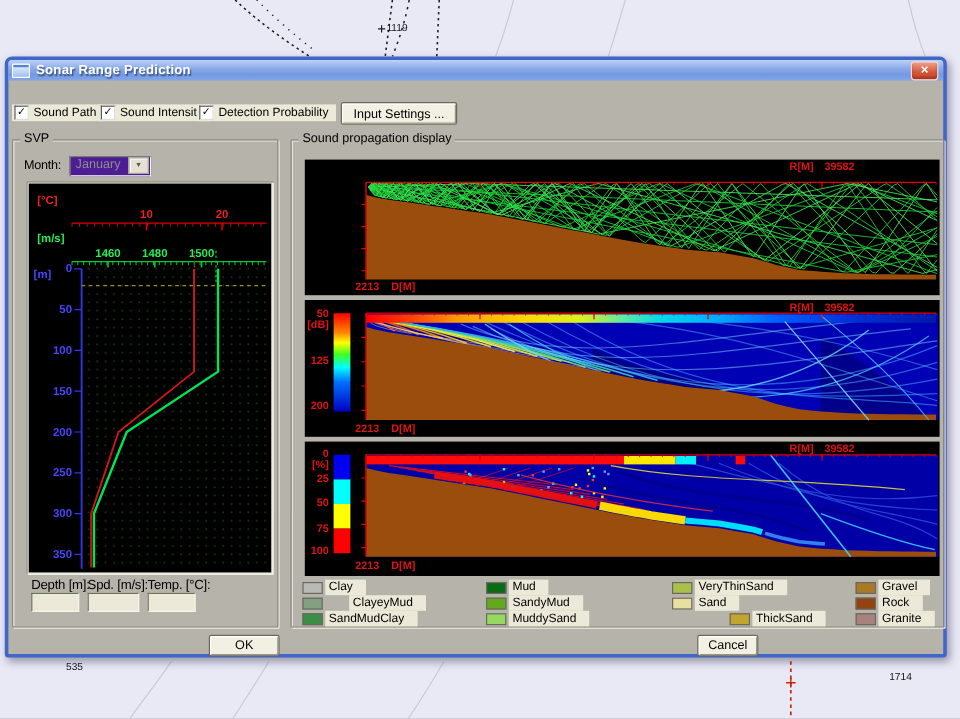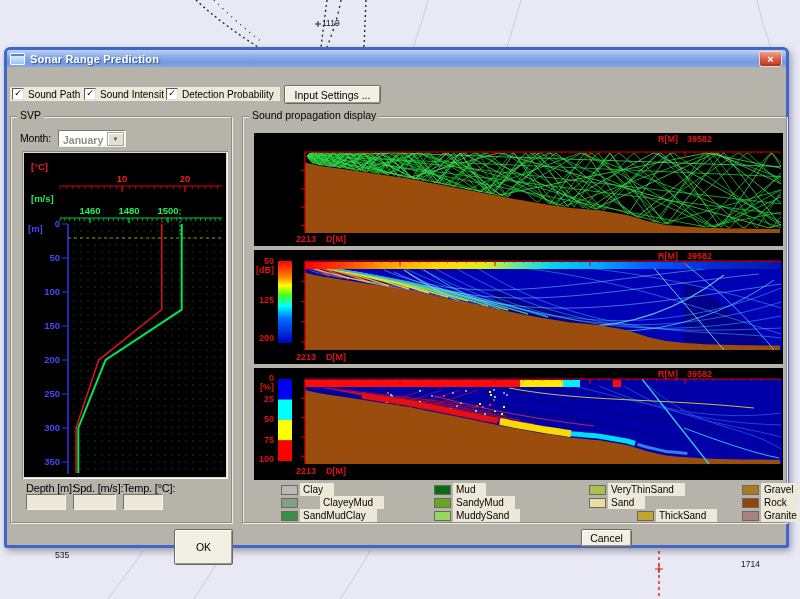--- a/index.html
+++ b/index.html
@@ -27,34 +27,34 @@
   .cbx{width:10px;height:10px;background:#fff;border:1px solid;border-color:#5a5a5a #ddd #ddd #5a5a5a;
        display:flex;align-items:center;justify-content:center;margin-right:4px;}
   .chk{font-size:9px;line-height:1;margin-top:-1px;}
   .btn{background:#f2f0e3;border:1px solid #6b6a60;display:flex;align-items:center;justify-content:center;
        box-shadow:inset 1px 1px 0 #ffffff,inset -1px -1px 0 #98968a;font-size:10.5px;border-radius:2px;
        box-sizing:border-box;}
   .group{border:1px solid #8d8b83;box-shadow:1px 1px 0 #f2f0e6, inset 1px 1px 0 #f2f0e6;
          border-radius:1px;box-sizing:border-box;}
   .group-label{position:absolute;background:#b5b3aa;padding:0 3px;font-size:10.5px;line-height:1.1;z-index:11;}
   .lbl{font-size:11px;line-height:1.1;letter-spacing:-.2px;}
-  .combo{background:#ffffff;border:1px solid;border-color:#7a7870 #f2f0e6 #f2f0e6 #7a7870;
-         display:flex;align-items:flex-end;box-sizing:border-box;font-weight:bold;}
+  .combo{background:#4c1d95;border:1px solid;border-color:#7a7870 #f2f0e6 #f2f0e6 #7a7870;
+         display:flex;align-items:flex-start;box-sizing:border-box;}
   .combo-text{flex:1;padding-left:4px;font-size:10.5px;color:#8f8f88;}
   .combo-btn{width:15px;height:12px;margin-right:1px;background:#e4e1d2;border:1px solid #a8a69a;
              box-shadow:inset 1px 1px 0 #fff;display:flex;align-items:center;justify-content:center;}
   .arr{font-size:6px;color:#55544e;line-height:1;}
   .plot-frame{background:#dcdacd;box-shadow:inset 1px 1px 0 #8a897e, inset -1px -1px 0 #fbf9f0;}
   .plot{background:#000;position:absolute;z-index:10;}
   .plot svg{position:absolute;left:0;top:0;}
   .plab{position:absolute;color:#e01212;font-size:9px;font-weight:bold;line-height:1;z-index:12;}
   .slab{width:18px;text-align:right;}
   .field{position:absolute;background:#ece9d8;border:1px solid;border-color:#716f66 #f5f3ea #f5f3ea #716f66;
          font-size:10px;padding:0 2px;box-sizing:border-box;font-family:"Liberation Sans",sans-serif;z-index:10;}
-  .legend-item{display:flex;align-items:center;z-index:10;margin-left:29px;}
+  .legend-item{display:flex;align-items:center;z-index:10;}
   .swatch{display:inline-block;width:15px;height:8px;border:1px solid #6a685f;margin-right:2px;}
   .ltext{background:#ece9d8;padding:1px 11px 1px 3px;font-size:10px;line-height:1.1;}
 </style>
 </head>
 <body>
 
 <div class="stage">
 
   <svg class="map-svg" width="800" height="599">
     <rect x="0" y="0" width="800" height="599" fill="#e9e9f6"></rect>
@@ -233,21 +233,21 @@
       </svg>
   </div>
 
   <div class="abs ctrl lbl" style="left:26px;top:482px;">Depth [m]:</div>
   <div class="abs ctrl lbl" style="left:73px;top:482px;">Spd. [m/s]:</div>
   <div class="abs ctrl lbl" style="left:123px;top:482px;">Temp. [°C]:</div>
   <input class="field" style="left: 26px; top: 494px; width: 40px; height: 16px;" value="">
   <input class="field" style="left: 73px; top: 494px; width: 43px; height: 16px;" value="">
   <input class="field" style="left: 123px; top: 494px; width: 40px; height: 16px;" value="">
 
-  <div class="btn abs ctrl" style="left:174px;top:529px;width:59px;height:36px;text-align:center;">OK</div>
+  <div class="btn abs ctrl" style="left:174px;top:529px;width:59px;height:18px;text-align:center;">OK</div>
 
   <div class="group abs ctrl" style="left:242px;top:116px;width:545px;height:407px;"></div>
   <div class="group-label" style="left:249px;top:110px;">Sound propagation display</div>
 
   <div class="plot" id="p1" style="left:254px;top:133px;width:529px;height:113px;">
     <svg id="p1-svg" width="529" height="113">
         <path d="M53,23L56,20L59,24.4L62,28.9L65,31.7L68,27.3L71,22.8L74,20L77,24.4L80,28.9L83,33.3L86,34.6L89,30.2L92,25.7L95,21.3L98,20L101,24.4L104,28.9L107,33.3L110,37.8L113,38.5L116,34.1L119,29.6L122,25.2L125,20.7L128,20L131,24.4L134,28.9L137,33.3L140,37.8L143,42.2L146,43.3L149,38.9L152,34.4L155,30L158,25.6L161,21.1L164,20L167,24.4L170,28.9L173,33.3L176,37.8L179,42.2L182,46.7L185,50.4L188,45.9L191,41.5L194,37L197,32.6L200,28.2L203,23.7L206,20L209,24.4L212,28.9L215,33.3L218,37.8L221,42.2L224,46.7L227,51.1L230,55.6L233,59.7L236,55.3L239,50.8L242,46.4L245,41.9L248,37.5L251,33L254,28.6L257,24.1L260,20L263,24.4L266,28.9L269,33.3L272,37.8L275,42.2L278,46.7L281,51.1L284,55.6L287,60L290,64.5L293,68.9L296,70.9L299,66.5L302,62L305,57.6L308,53.1L311,48.7L314,44.2L317,39.8L320,35.3L323,30.9L326,26.4L329,22L332,20L335,24.4L338,28.9L341,33.3L344,37.8L347,42.2L350,46.7L353,51.1L356,55.6L359,60L362,64.5L365,68.9L368,73.4L371,77.8L374,81.2L377,76.7L380,72.3L383,67.8L386,63.4L389,58.9L392,54.5L395,50L398,45.6L401,41.2L404,36.7L407,32.3L410,27.8L413,23.4L416,20L419,24.4L422,28.9L425,33.3L428,37.8L431,42.2L434,46.7L437,51.1L440,55.6L443,60L446,64.5L449,68.9L452,73.4L455,77.8L458,82.3L461,86.7L464,91.2L467,94.2L470,89.8L473,85.3L476,80.9L479,76.4L482,72L485,67.5L488,63.1L491,58.6L494,54.2L497,49.7L500,45.3L503,40.8L506,36.4L509,32L512,27.5L515,23.1L518,20L521,24.4L524,28.9L527,33.3" fill="none" stroke="#49e95f" stroke-width="0.8" opacity="0.92"></path>
         <path d="M53,23L56,20L59,23.8L62,27.5L65,31.3L68,32.1L71,28.4L74,24.6L77,20.8L80,20L83,23.8L86,27.5L89,31.3L92,35.1L95,35.9L98,32.1L101,28.3L104,24.6L107,20.8L110,20L113,23.8L116,27.5L119,31.3L122,35.1L125,38.9L128,40.7L131,36.9L134,33.2L137,29.4L140,25.6L143,21.9L146,20L149,23.8L152,27.5L155,31.3L158,35.1L161,38.9L164,42.6L167,46.4L170,47.5L173,43.7L176,40L179,36.2L182,32.4L185,28.7L188,24.9L191,21.1L194,20L197,23.8L200,27.5L203,31.3L206,35.1L209,38.9L212,42.6L215,46.4L218,50.2L221,53.9L224,57.7L227,58.5L230,54.8L233,51L236,47.2L239,43.5L242,39.7L245,35.9L248,32.1L251,28.4L254,24.6L257,20.8L260,20L263,23.8L266,27.5L269,31.3L272,35.1L275,38.9L278,42.6L281,46.4L284,50.2L287,53.9L290,57.7L293,61.5L296,65.3L299,69L302,71.8L305,68L308,64.2L311,60.4L314,56.7L317,52.9L320,49.1L323,45.4L326,41.6L329,37.8L332,34L335,30.3L338,26.5L341,22.7L344,20L347,23.8L350,27.5L353,31.3L356,35.1L359,38.9L362,42.6L365,46.4L368,50.2L371,53.9L374,57.7L377,61.5L380,65.3L383,69L386,72.8L389,76.6L392,80.3L395,84.1L398,87.9L401,88.6L404,84.8L407,81L410,77.2L413,73.5L416,69.7L419,65.9L422,62.2L425,58.4L428,54.6L431,50.8L434,47.1L437,43.3L440,39.5L443,35.8L446,32L449,28.2L452,24.4L455,20.7L458,20L461,23.8L464,27.5L467,31.3L470,35.1L473,38.9L476,42.6L479,46.4L482,50.2L485,53.9L488,57.7L491,61.5L494,65.3L497,69L500,72.8L503,76.6L506,80.3L509,84.1L512,87.9L515,91.7L518,94.9L521,91.1L524,87.3L527,83.6" fill="none" stroke="#1fd23a" stroke-width="0.8" opacity="0.92"></path>
         <path d="M53,23L56,20L59,23.2L62,26.4L65,29.7L68,32.1L71,28.9L74,25.7L77,22.5L80,20L83,23.2L86,26.4L89,29.7L92,32.9L95,35.9L98,32.7L101,29.5L104,26.2L107,23L110,20L113,23.2L116,26.4L119,29.7L122,32.9L125,36.1L128,39.3L131,41.1L134,37.9L137,34.7L140,31.5L143,28.3L146,25.1L149,21.8L152,20L155,23.2L158,26.4L161,29.7L164,32.9L167,36.1L170,39.3L173,42.5L176,45.7L179,49L182,49.8L185,46.6L188,43.4L191,40.2L194,36.9L197,33.7L200,30.5L203,27.3L206,24.1L209,20.9L212,20L215,23.2L218,26.4L221,29.7L224,32.9L227,36.1L230,39.3L233,42.5L236,45.7L239,49L242,52.2L245,55.4L248,58.6L251,61.8L254,63.8L257,60.6L260,57.4L263,54.2L266,50.9L269,47.7L272,44.5L275,41.3L278,38.1L281,34.9L284,31.6L287,28.4L290,25.2L293,22L296,20L299,23.2L302,26.4L305,29.7L308,32.9L311,36.1L314,39.3L317,42.5L320,45.7L323,49L326,52.2L329,55.4L332,58.6L335,61.8L338,65L341,68.3L344,71.5L347,74.7L350,77.1L353,73.9L356,70.7L359,67.4L362,64.2L365,61L368,57.8L371,54.6L374,51.4L377,48.1L380,44.9L383,41.7L386,38.5L389,35.3L392,32L395,28.8L398,25.6L401,22.4L404,20L407,23.2L410,26.4L413,29.7L416,32.9L419,36.1L422,39.3L425,42.5L428,45.7L431,49L434,52.2L437,55.4L440,58.6L443,61.8L446,65L449,68.3L452,71.5L455,74.7L458,77.9L461,81.1L464,84.3L467,87.6L470,90.8L473,94L476,94.5L479,91.3L482,88L485,84.8L488,81.6L491,78.4L494,75.2L497,72L500,68.7L503,65.5L506,62.3L509,59.1L512,55.9L515,52.7L518,49.4L521,46.2L524,43L527,39.8" fill="none" stroke="#1fd23a" stroke-width="0.8" opacity="0.92"></path>
         <path d="M53,23L56,20.3L59,20L62,22.7L65,25.5L68,28.2L71,31L74,33L77,30.2L80,27.5L83,24.7L86,22L89,20L92,22.7L95,25.5L98,28.2L101,31L104,33.7L107,36.5L110,38.1L113,35.3L116,32.6L119,29.8L122,27.1L125,24.3L128,21.6L131,20L134,22.7L137,25.5L140,28.2L143,31L146,33.7L149,36.5L152,39.2L155,42L158,44.7L161,45.8L164,43L167,40.3L170,37.5L173,34.8L176,32L179,29.3L182,26.5L185,23.8L188,21L191,20L194,22.7L197,25.5L200,28.2L203,31L206,33.7L209,36.5L212,39.2L215,42L218,44.7L221,47.5L224,50.2L227,53L230,55.7L233,58.5L236,60.3L239,57.6L242,54.8L245,52.1L248,49.3L251,46.6L254,43.8L257,41.1L260,38.3L263,35.6L266,32.8L269,30.1L272,27.3L275,24.6L278,21.8L281,20L284,22.7L287,25.5L290,28.2L293,31L296,33.7L299,36.5L302,39.2L305,42L308,44.7L311,47.5L314,50.2L317,53L320,55.7L323,58.5L326,61.2L329,64L332,66.7L335,69.5L338,72.2L341,75L344,76.2L347,73.4L350,70.7L353,67.9L356,65.2L359,62.4L362,59.7L365,56.9L368,54.2L371,51.5L374,48.7L377,46L380,43.2L383,40.5L386,37.7L389,35L392,32.2L395,29.5L398,26.7L401,24L404,21.2L407,20L410,22.7L413,25.5L416,28.2L419,31L422,33.7L425,36.5L428,39.2L431,42L434,44.7L437,47.5L440,50.2L443,53L446,55.7L449,58.5L452,61.2L455,64L458,66.7L461,69.5L464,72.2L467,75L470,77.7L473,80.5L476,83.2L479,86L482,88.7L485,91.5L488,94.2L491,94.7L494,91.9L497,89.2L500,86.4L503,83.7L506,80.9L509,78.2L512,75.4L515,72.7L518,69.9L521,67.2L524,64.4L527,61.7" fill="none" stroke="#49e95f" stroke-width="0.8" opacity="0.92"></path>

